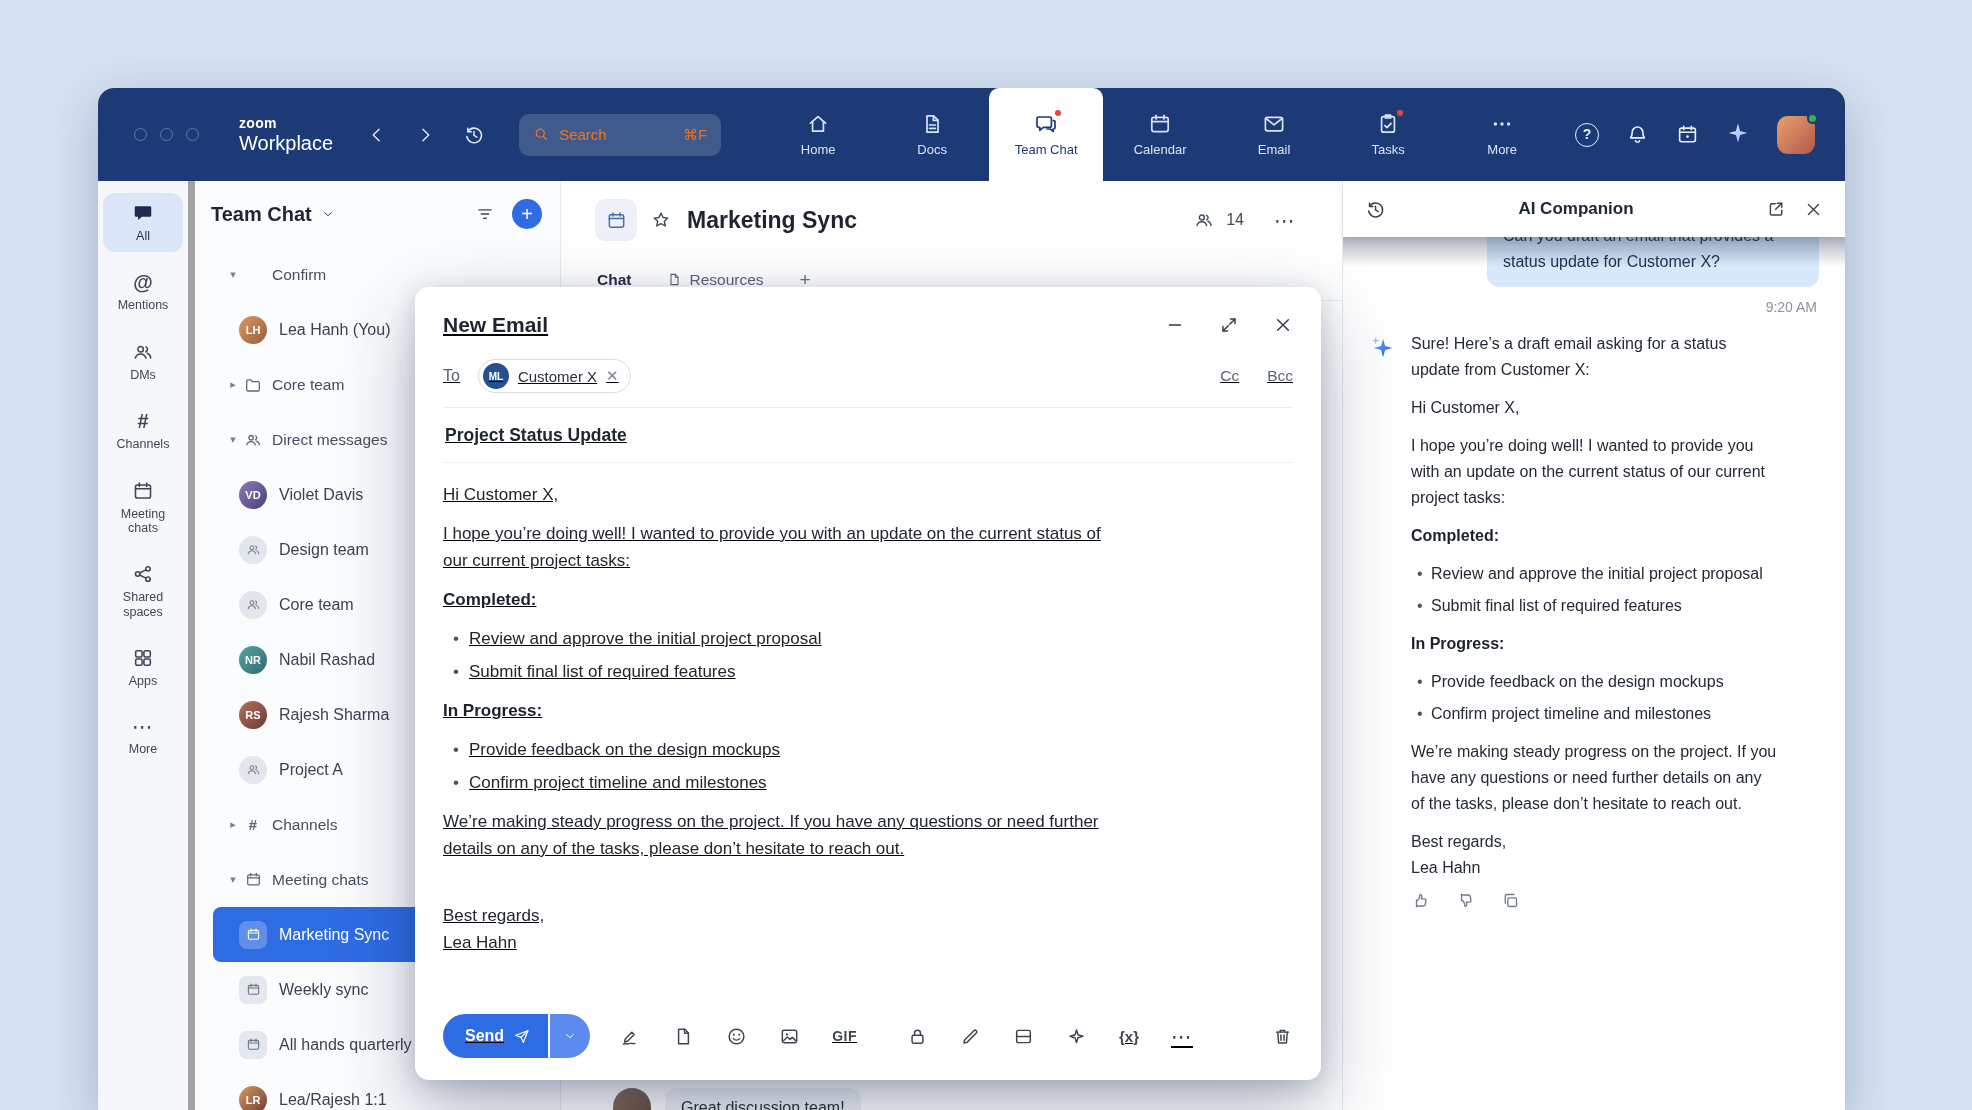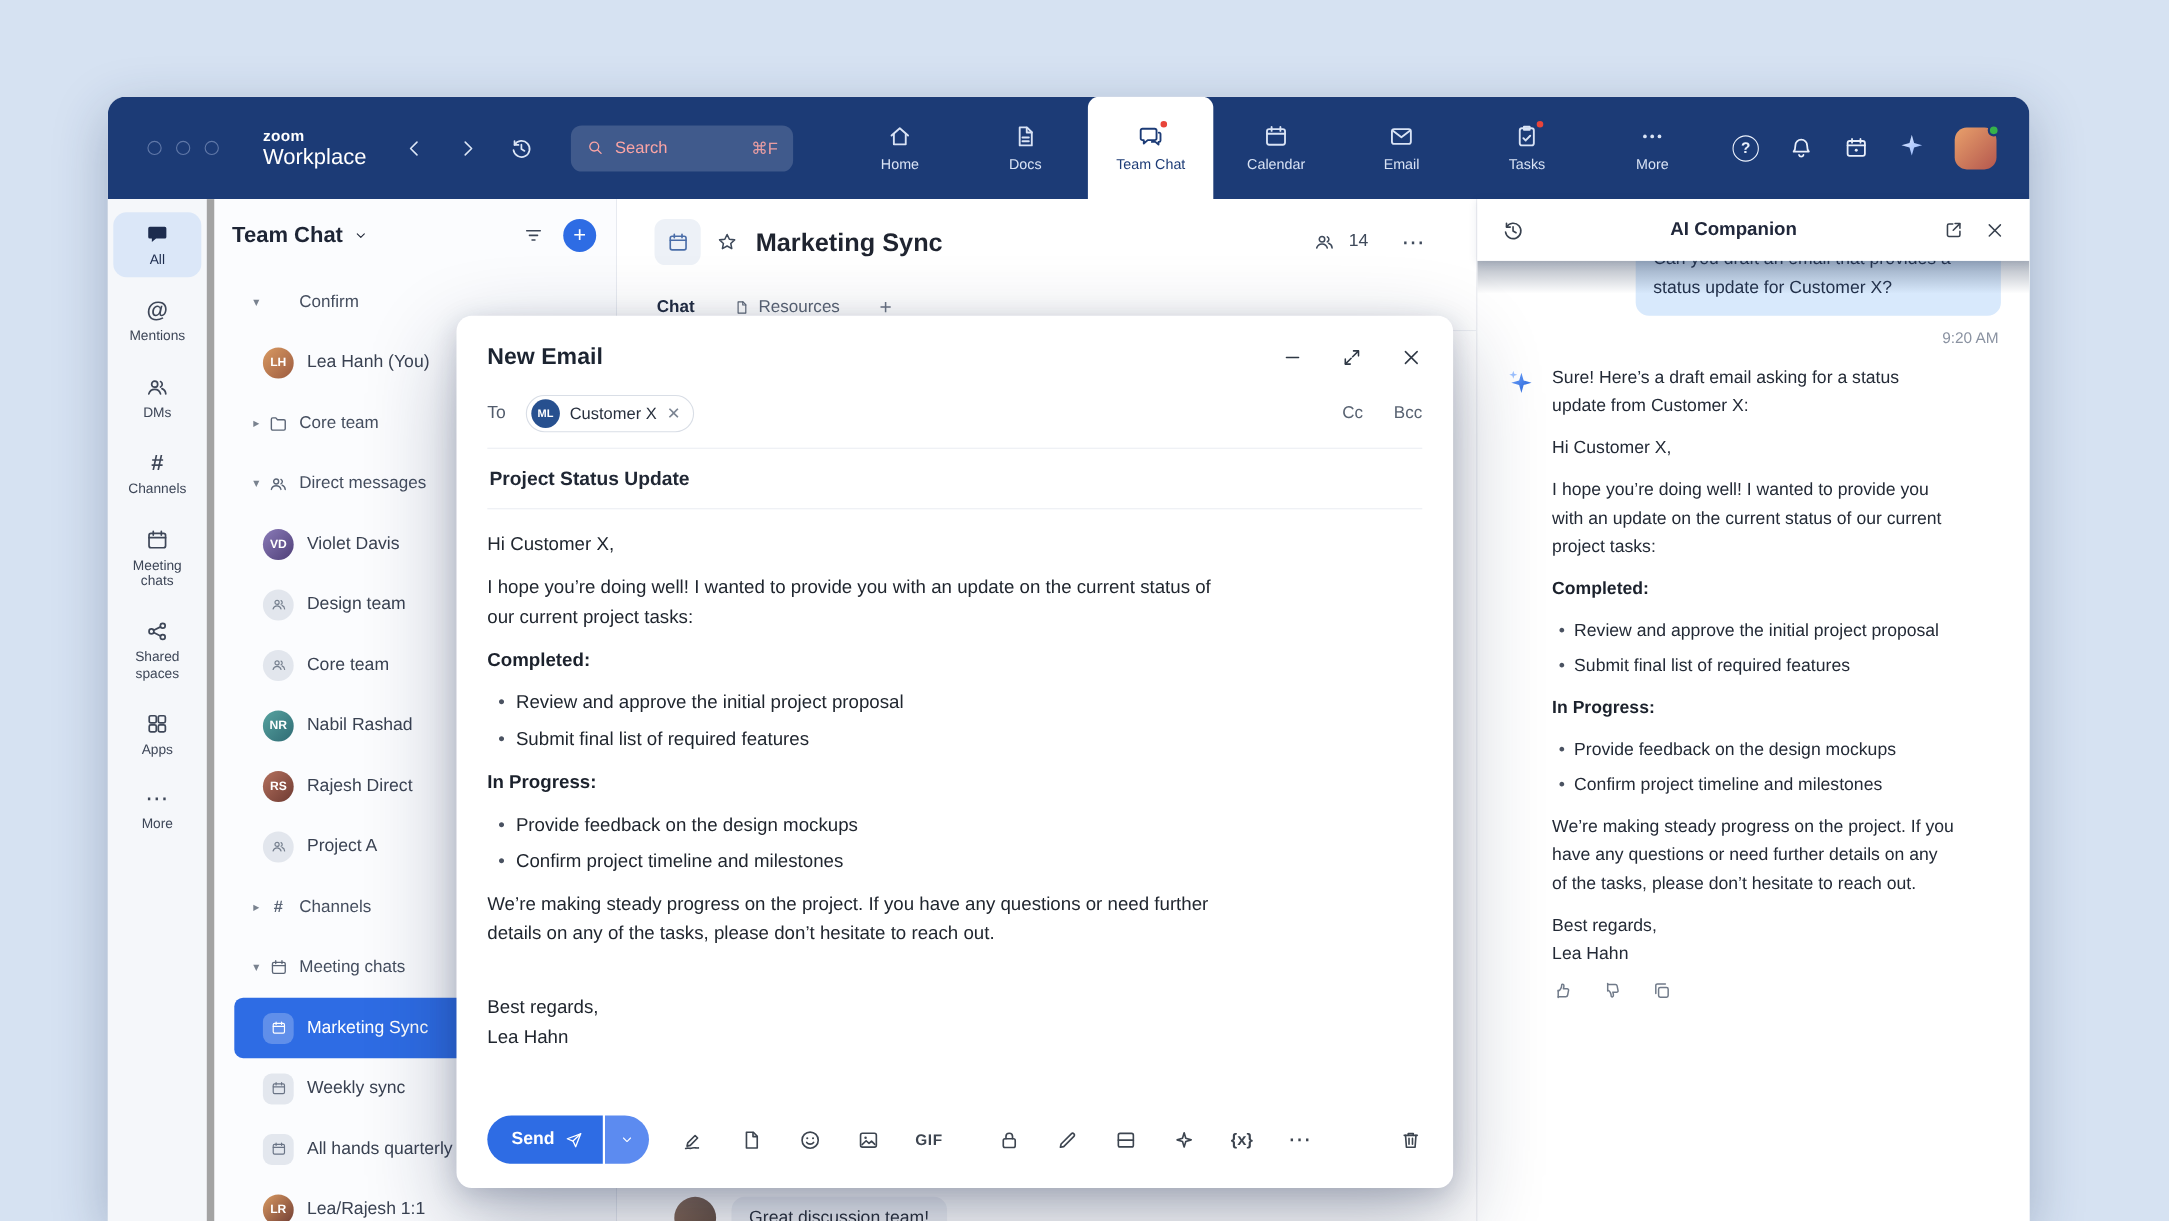--- a/index.html
+++ b/index.html
@@ -18,21 +18,21 @@
   
   .topbar { height:93px; background:#1c3b76; display:flex; align-items:center; color:#e9effb; }
   .traffic { display:flex; gap:13px; margin-left:36px; }
   .traffic span { width:13px; height:13px; border-radius:50%; border:1.5px solid #6078a8; }
   .logo { margin-left:40px; line-height:1; }
   .logo .small { font-size:14px; font-weight:700; letter-spacing:.3px; color:#fff; margin-bottom:3px; }
   .logo .big { font-size:20px; font-weight:500; color:#fff; }
   .histarrows { display:flex; align-items:center; gap:28px; margin-left:34px; color:#dce6f6; }
   .searchbox { margin-left:34px; width:202px; height:42px; background:rgba(255,255,255,.16);
                border-radius:10px; display:flex; align-items:center; padding:0 14px; gap:9px;
-               font-size:15px; color:#fca5a5;text-align:center; }
+               font-size:15px; color:#f97316;text-align:center; }
   .search-shortcut { margin-left:auto; opacity:.9; }
   .nav { display:flex; height:100%; margin-left:40px; }
   .nav-item { width:114px; height:100%; display:flex; flex-direction:column; align-items:center;
               justify-content:center; gap:6px; font-size:13px; color:#d9e3f5; position:relative; }
   .nav-item .nicon { position:relative; width:24px; height:24px; }
   .nav-item.active { background:#fff; color:#1c3b76; border-radius:10px 10px 0 0; }
   .badge { position:absolute; top:-4px; right:-5px; width:10px; height:10px; border-radius:50%;
            background:#e8443a; border:2px solid #1c3b76; }
   .nav-item.active .badge { border-color:#fff; }
   .topbar-right { margin-left:auto; display:flex; align-items:center; gap:27px; margin-right:30px; }
@@ -115,21 +115,21 @@
   .resp-text p { margin-bottom:12px; }
   .b { font-weight:700; color:#1b212c; }
   ul.blist { list-style:none; margin:0 0 12px 4px; }
   .blist li { position:relative; padding-left:16px; margin-bottom:6px; }
   .blist li::before { content:"•"; position:absolute; left:2px; top:0; color:#4a5261; }
   .feedback { display:flex; gap:26px; margin-top:10px; color:#707a89; }
 
   
   .modal { position:absolute; left:317px; top:199px; width:906px; height:793px; background:#fff;
            border-radius:14px; z-index:20; display:flex; flex-direction:column; padding:0 28px;
-           box-shadow:0 30px 80px rgba(20,35,70,.32), 0 6px 24px rgba(20,35,70,.18); }
+           box-shadow:0 30px 80px rgba(20,35,70,.32), 0 6px 24px rgba(20,35,70,.18);text-decoration:underline; }
   .m-head { display:flex; align-items:center; padding-top:26px; }
   .m-title { font-size:21px; font-weight:700; color:#1c2431; }
   .m-controls { margin-left:auto; display:flex; gap:34px; color:#2f3845; align-items:center; }
   .m-to { display:flex; align-items:center; margin-top:22px; font-size:16px; color:#525c6c; }
   .chip { display:flex; align-items:center; gap:9px; border:1px solid #d9dee6; border-radius:18px;
           padding:3px 11px 3px 4px; margin-left:18px; color:#28303e; font-size:15px; }
   .chip .avatar { width:26px; height:26px; font-size:10px; background:#27508f; }
   .chip-x { color:#7b8492; font-size:15px; }
   .ccbcc { margin-left:auto; display:flex; gap:28px; color:#596372; font-size:15.5px; }
   .m-div { height:1px; background:#eceef3; margin-top:14px; flex:none; }
@@ -440,21 +440,21 @@
         <div class="row item">
           <span class="avatar" style="background:linear-gradient(135deg,#57a3a0,#2f6b74);">
               <span>NR</span>
             </span>
           <span class="name">Nabil Rashad</span>
         </div>
         <div class="row item">
           <span class="avatar" style="background:linear-gradient(135deg,#b4715e,#6e3a32);">
               <span>RS</span>
             </span>
-          <span class="name">Rajesh Direct</span>
+          <span class="name">Rajesh Sharma</span>
         </div>
         <div class="row item">
           <span class="avatar group-av">
               <svg class="ic" width="15" height="15" viewBox="0 0 24 24">
                 <circle cx="9.4" cy="9" r="3"></circle>
                 <path d="M3.6 18.6a6 6 0 0 1 11.6 0"></path>
                 <path d="M15.2 6.4a3 3 0 0 1 0 5.4"></path>
                 <path d="M16.6 13.4a6 6 0 0 1 3.8 5.2"></path>
               </svg>
             </span>

